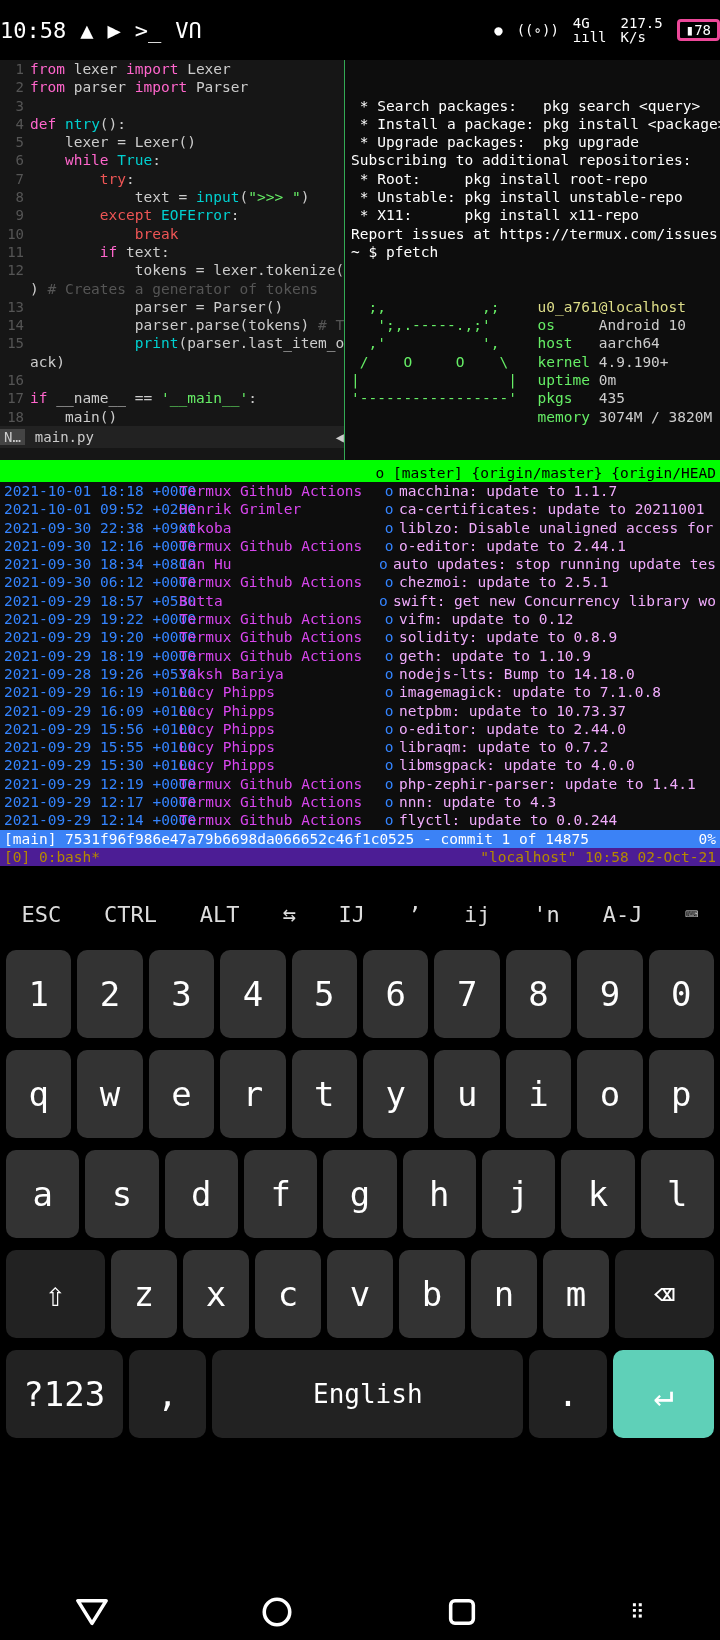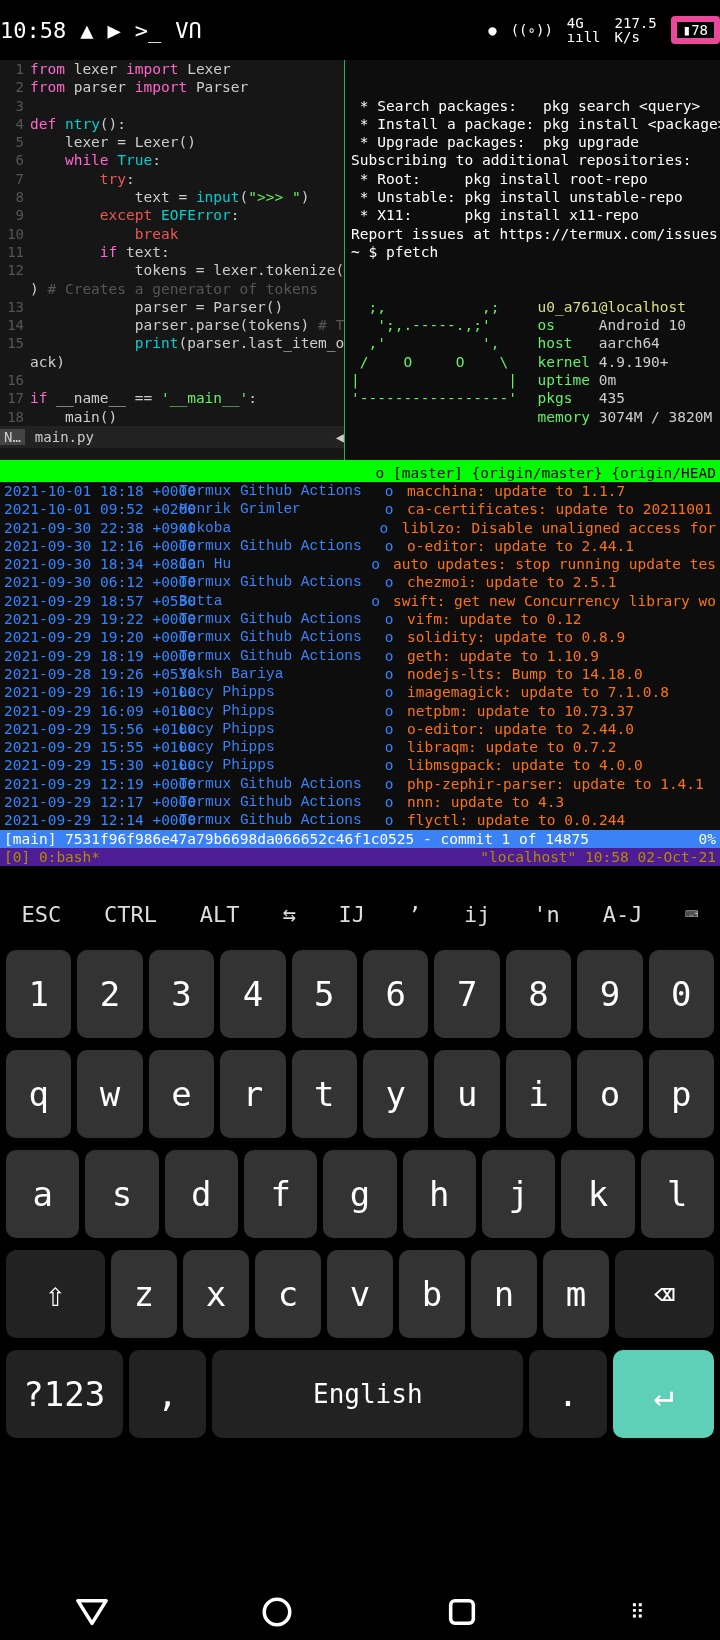--- a/index.html
+++ b/index.html
@@ -1,20 +1,20 @@
 <!DOCTYPE html>
 <html><head>
 <meta charset="utf-8">
 <style>
 * { margin:0; padding:0; box-sizing:border-box; }
 body { width:720px; height:1640px; background:#000; font-family:monospace; color:#ccc; overflow:hidden; font-size:14px; }
 .statusbar { height:60px; display:flex; justify-content:space-between; align-items:center; padding:0 0; color:#fff; font-size:22px; }
 .sb-left, .sb-right { display:flex; align-items:center; gap:14px; }
 .sb-right span { font-size:14px; line-height:1; }
-.sb-batt { border:6px solid #ec4899; border-radius:4px; padding:1px 6px; font-size:16px; }
+.sb-batt { border:3px solid #ec4899; border-radius:4px; padding:1px 6px; font-size:16px; }
 .term-area { height:824px; display:flex; flex-direction:column; }
 .top-panes { height:400px; display:flex; }
 .left-pane { width:345px; border-right:1px solid #3a5; background:#161616; position:relative; }
 .right-pane { flex:1; background:#0d0d0d; padding:0 6px; line-height:18.3px; font-size:14.5px; white-space:pre; }
 .code-line { display:flex; }
 .gutter { width:30px; text-align:right; padding-right:6px; color:#555; font-size:14px; line-height:18.3px; }
 .code { flex:1; font-size:14.5px; line-height:18.3px; white-space:pre; overflow:hidden; }
 .kw-pink { color:#ff66cc; }
 .kw-teal { color:#00d0d0; }
 .kw-green { color:#6e6; }
@@ -25,23 +25,23 @@
 .tabline .tab-name { padding:0 10px; color:#ccc; }
 .tabline .tri { margin-left:auto; }
 .r-hl { color:#fff; }
 .r-key { color:#6e6; }
 .r-user { color:#dd8; }
 .divider { height:4px; background:#00ff00; }
 .commit-header { background:#00ff00; color:#000; font-size:14.5px; line-height:18px; padding:0 4px; white-space:pre; display:flex; }
 .git-log { background:#0d0d0d; font-size:14.5px; line-height:18.3px; }
 .git-row { display:flex; padding:0 4px; white-space:pre; overflow:hidden; }
 .g-date { color:#3484ff; width:175px; }
-.g-auth { color:#3b82f6; width:200px;font-family:Liberation Mono, monospace; }
+.g-auth { color:#d946ef; width:200px; }
 .g-o { color:#3484ff; width:20px; text-align:center; }
-.g-msg { color:#f97316; flex:1;margin-left:8px; }
+.g-msg { color:#f0abfc; flex:1; }
 .commit-bar { background:#3b82f6; color:#fff; display:flex; padding:0 4px; font-size:14.5px; line-height:18px; }
 .tmux-bar { background:#4c1d95; display:flex; padding:0 4px; font-size:14.5px; line-height:18px; }
 .tmux-l { color:#b58900; }
 .tmux-r { margin-left:auto; color:#b58900; }
 .extra-keys { height:60px; display:flex; justify-content:space-around; align-items:center; font-size:22px; color:#ddd; }
 .keyboard { height:640px; padding:6px 4px 0; display:flex; flex-direction:column; gap:12px; }
 .krow { display:flex; gap:6px; padding:0 2px; }
 .krow.center { justify-content:center; }
 .key { background:#333; color:#fff; border-radius:10px; display:flex; align-items:center; justify-content:center; font-size:34px; height:88px; }
 .key.w10 { flex:1; }

